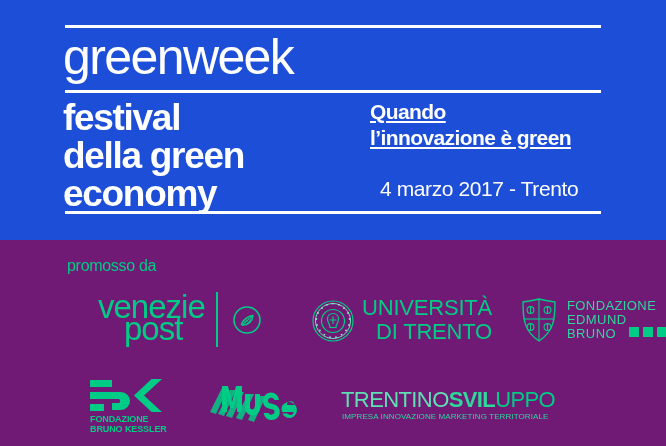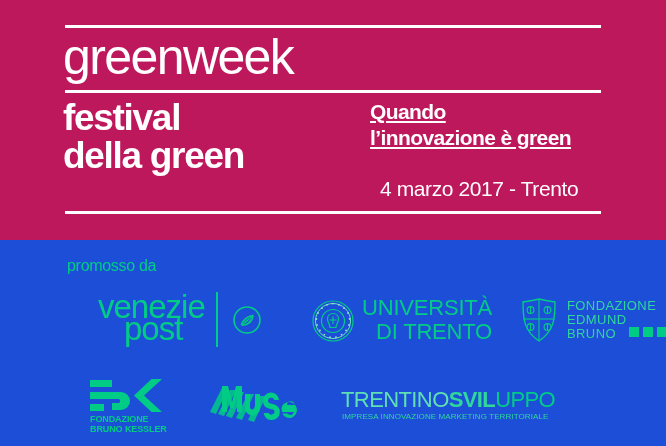--- a/index.html
+++ b/index.html
@@ -20,21 +20,21 @@
     background: #efeff0;
   }
 
   
   #hero {
     position: absolute;
     left: 0;
     top: 0;
     width: 666px;
     height: 240px;
-    background: #be185d;
+    background: #1d4ed8;
   }
   .rule {
     position: absolute;
     left: 65px;
     width: 536px;
     height: 3px;
     background: #ffffff;
   }
   #rule-top    { top: 25px; }
   #rule-mid    { top: 90px; }
@@ -91,21 +91,21 @@
     white-space: nowrap;
   }
 
   
   #sponsors {
     position: absolute;
     left: 0;
     top: 240px;
     width: 666px;
     height: 206px;
-    background: #1d4ed8;
+    background: #701a75;
   }
   #promoted-by {
     position: absolute;
     left: 67px;
     top: 17px;
     font-size: 16px;
     line-height: 18px;
     font-weight: 400;
     letter-spacing: -0.3px;
     color: #00cc85;
@@ -272,20 +272,21 @@
 
     <div class="rule" id="rule-top"></div>
 
     <div id="wordmark">greenweek</div>
 
     <div class="rule" id="rule-mid"></div>
 
     <div id="festival-title">
       <span class="ft-line">festival</span>
       <span class="ft-line">della green</span>
+      <span class="ft-line">economy</span>
     </div>
 
     <div id="tagline">
       <span class="tg-line">Quando</span>
       <span class="tg-line">l’innovazione è green</span>
     </div>
 
     <div id="datetext">4 marzo 2017 - Trento</div>
 
     <div class="rule" id="rule-bottom"></div>

